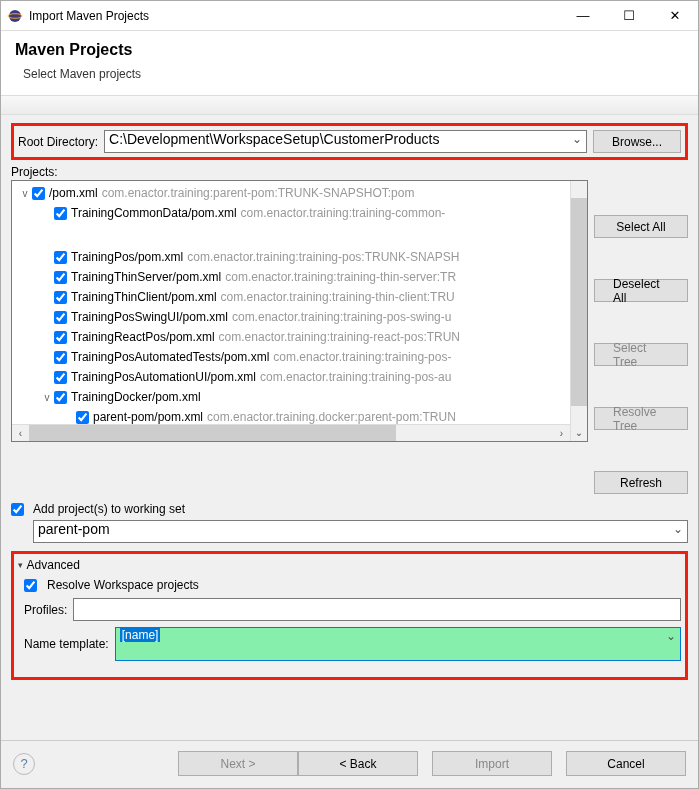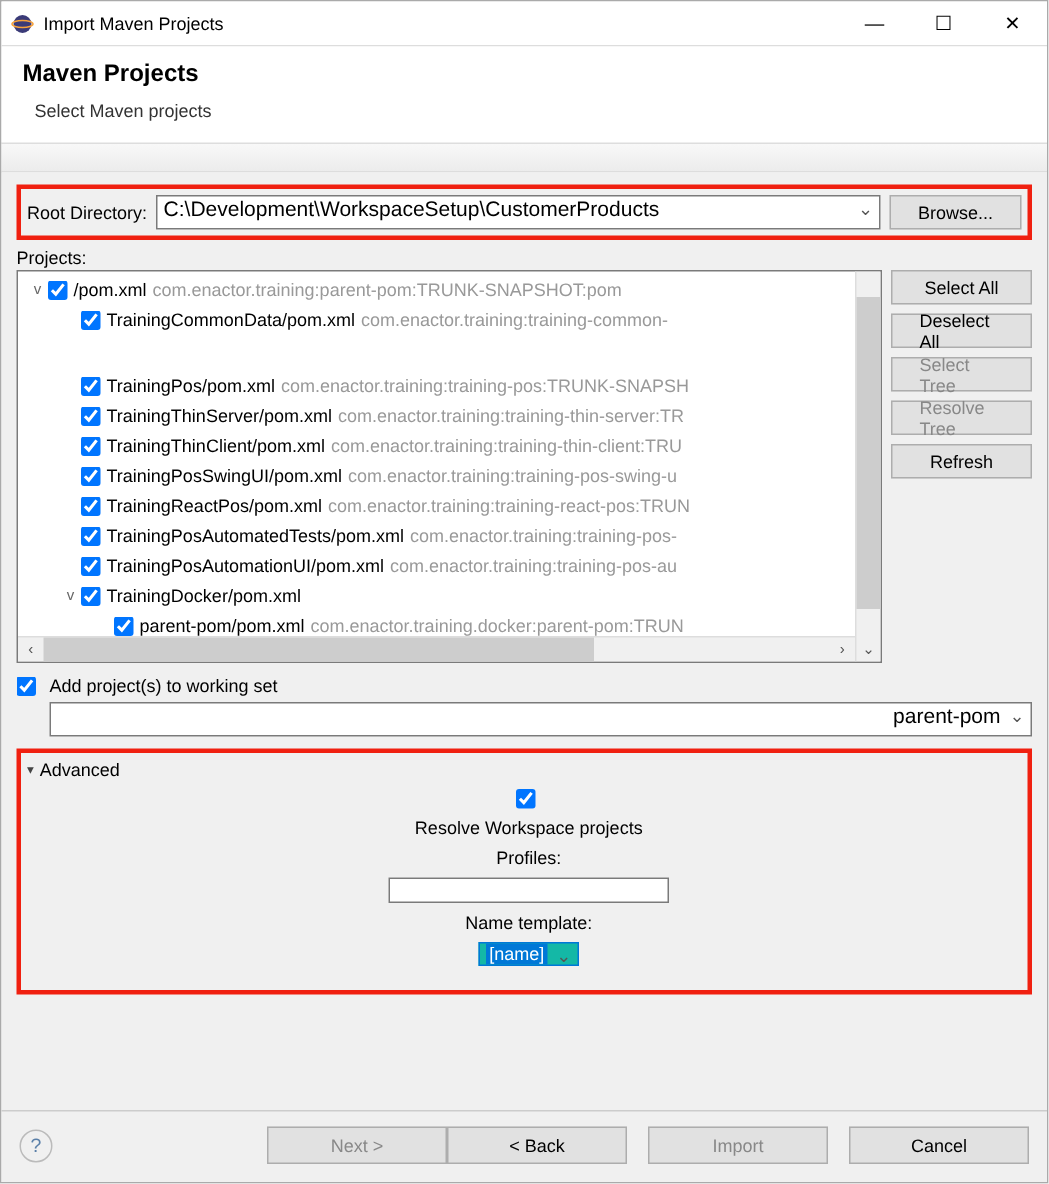--- a/index.html
+++ b/index.html
@@ -42,33 +42,33 @@
 .hscroll { position: absolute; bottom: 0; left: 0; right: 17px; height: 17px; background: #f0f0f0; border-top: 1px solid #ddd; display: flex; align-items: center; }
 .hscroll .arrow { width: 17px; height: 17px; display: flex; align-items: center; justify-content: center; color: #555; font-size: 10px; }
 .hscroll .track { flex: 1; height: 17px; position: relative; }
 .hscroll .thumb { position: absolute; left: 0; width: 70%; height: 100%; background: #cdcdcd; }
 .vscroll { position: absolute; top: 0; right: 0; bottom: 0; width: 17px; background: #f0f0f0; border-left: 1px solid #ddd; display: flex; flex-direction: column; align-items: center; }
 .vscroll .arrow { width: 17px; height: 17px; display: flex; align-items: center; justify-content: center; color: #555; font-size: 10px; }
 .vscroll .track { flex: 1; width: 17px; position: relative; }
 .vscroll .thumb { position: absolute; top: 0; height: 92%; width: 100%; background: #cdcdcd; }
 
 .side-buttons { display: flex; flex-direction: column; gap: 6px; width: 94px; }
-.side-buttons .btn { width: 94px; }
+.side-buttons .btn { width: 94px; margin-top: 35px; }
 
 .checkbox-row { display: flex; align-items: center; gap: 5px; margin-top: 8px; }
-.workingset-combo { margin: 4px 0 0 22px; text-align: right; }
+.workingset-combo { margin: 4px 0 0 22px; }
 .workingset-combo .combo { width: 100%; }
 
 .advanced-block { margin-top: 8px; padding-bottom: 16px; }
 .adv-header { display: flex; align-items: center; gap: 4px; font-size: 12px; margin-bottom: 6px; }
 .adv-tri { font-size: 9px; color: #444; }
-.adv-row { display: flex; align-items: center; margin: 6px 0 0 6px; gap: 6px; flex-direction: column; }
+.adv-row { display: flex; align-items: center; margin: 6px 0 0 6px; gap: 6px; }
 .adv-row label { white-space: nowrap; }
 .text-field { flex: 1; height: 23px; border: 1px solid #7a7a7a; background: #fff; padding: 0 4px; }
-.name-combo { flex: 1; height: 23px; border: 1px solid #0078d7; background: #14b8a6; padding: 0 20px 0 4px; position: relative; }
+.name-combo { flex: 1; height: 34px; border: 1px solid #0078d7; background: #86efac; padding: 0 20px 0 4px; position: relative; }
 .name-combo .sel { background: #0078d7; color: #fff; padding: 0 2px; }
 .name-combo::after { content: "⌄"; position: absolute; right: 4px; top: 1px; color: #555; font-size: 12px; }
 
 .footer { border-top: 1px solid #ccc; padding: 10px 12px 12px; background: #f0f0f0; display: flex; align-items: center; }
 .help-icon { width: 22px; height: 22px; border: 1px solid #bbb; border-radius: 50%; display: flex; align-items: center; justify-content: center; color: #5a7fa8; font-size: 13px; }
 .footer-btns { margin-left: auto; display: flex; }
 .footer-btns .btn { width: 120px; height: 25px; }
 .footer-btns .gap { width: 14px; }
 </style>
 </head>

